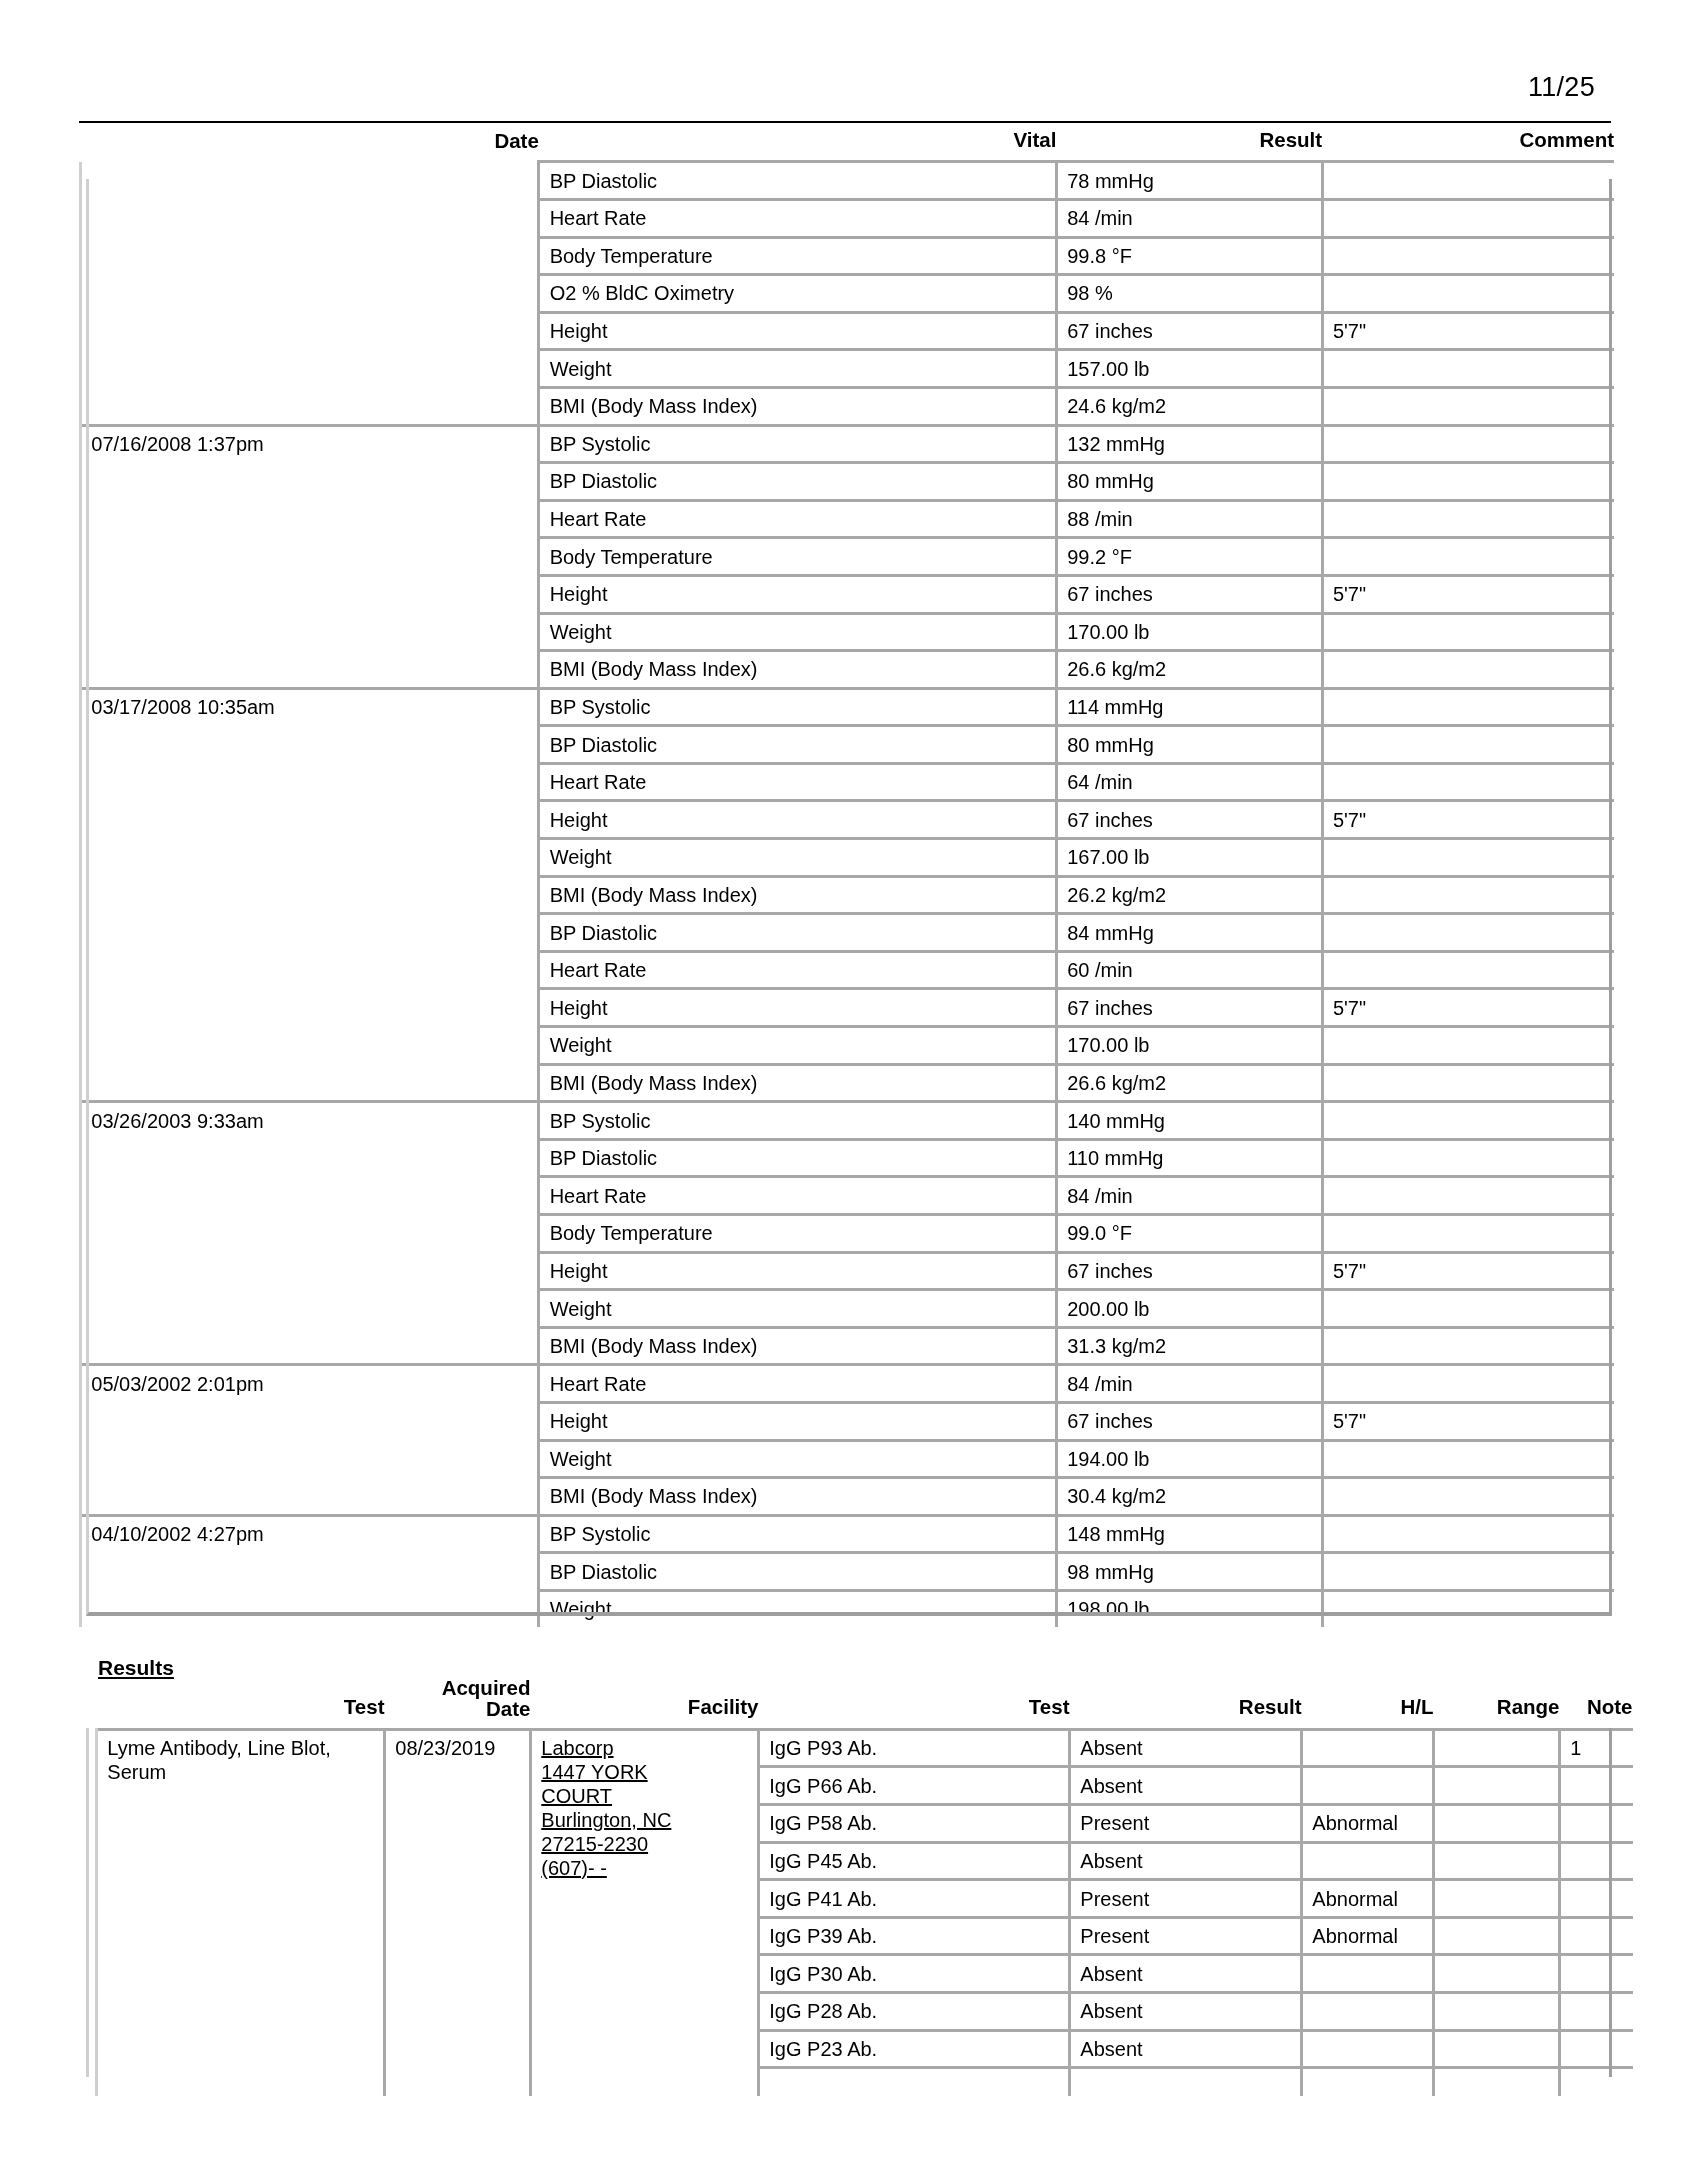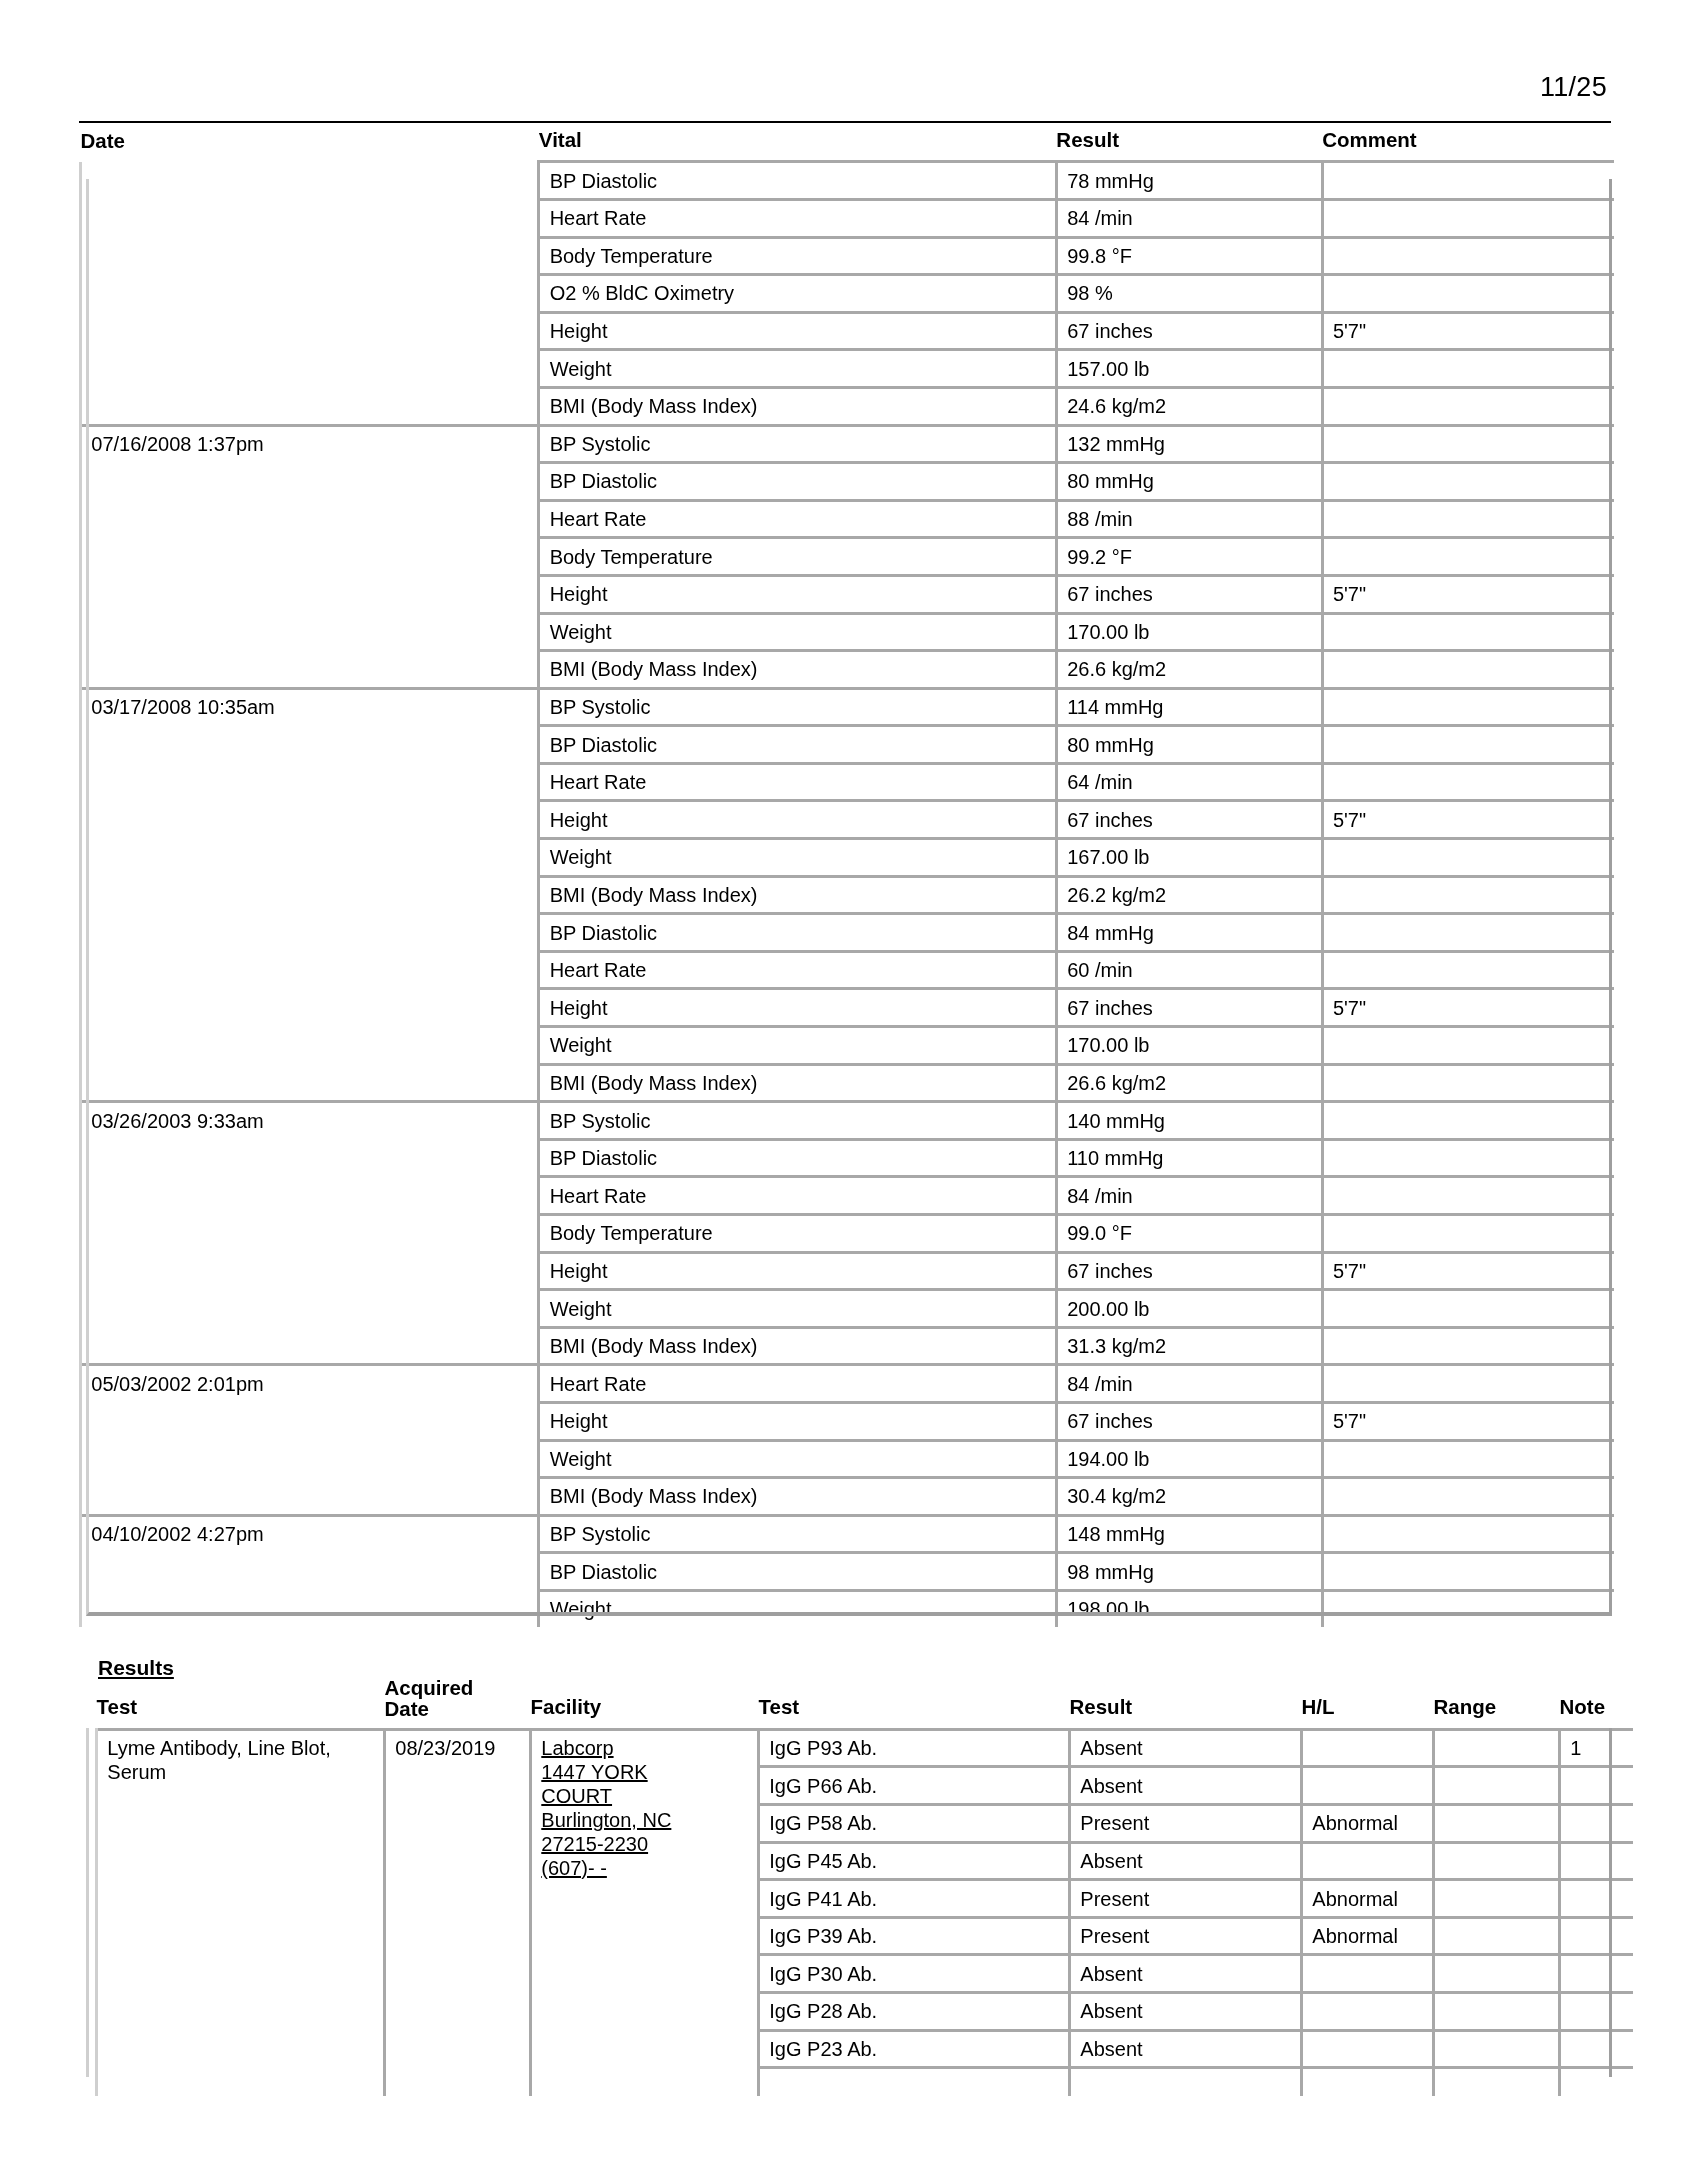--- a/index.html
+++ b/index.html
@@ -26,21 +26,21 @@
   
   .page-header {
     position: absolute;
     left: 79px;
     top: 71px;
     width: 1532px;
     height: 53px;
   }
   .page-number {
     position: absolute;
-    right: 4px;
+    right: 16px;
     top: 0;
     font-size: 27px;
     line-height: 32px;
     letter-spacing: 0.3px;
   }
   .header-rule {
     position: absolute;
     left: 0;
     top: 50px;
     width: 1532px;
@@ -55,21 +55,21 @@
   }
   table.grid {
     border-collapse: collapse;
     table-layout: fixed;
     width: 100%;
     font-size: 20px;
   }
   table.grid th {
     font-weight: bold;
     font-size: 20.5px;
-    text-align: left;
+    text-align: right;
     padding: 2.6px 0 9.3px 0;
     vertical-align: bottom;
     border: none;
     line-height: 22.5px;
   }
   table.grid td {
     vertical-align: top;
     padding: 5.3px 8px 5.3px 9.3px;
     border-top: 3.3px solid #a8a8a8;
     border-left: 3.3px solid #a8a8a8;

